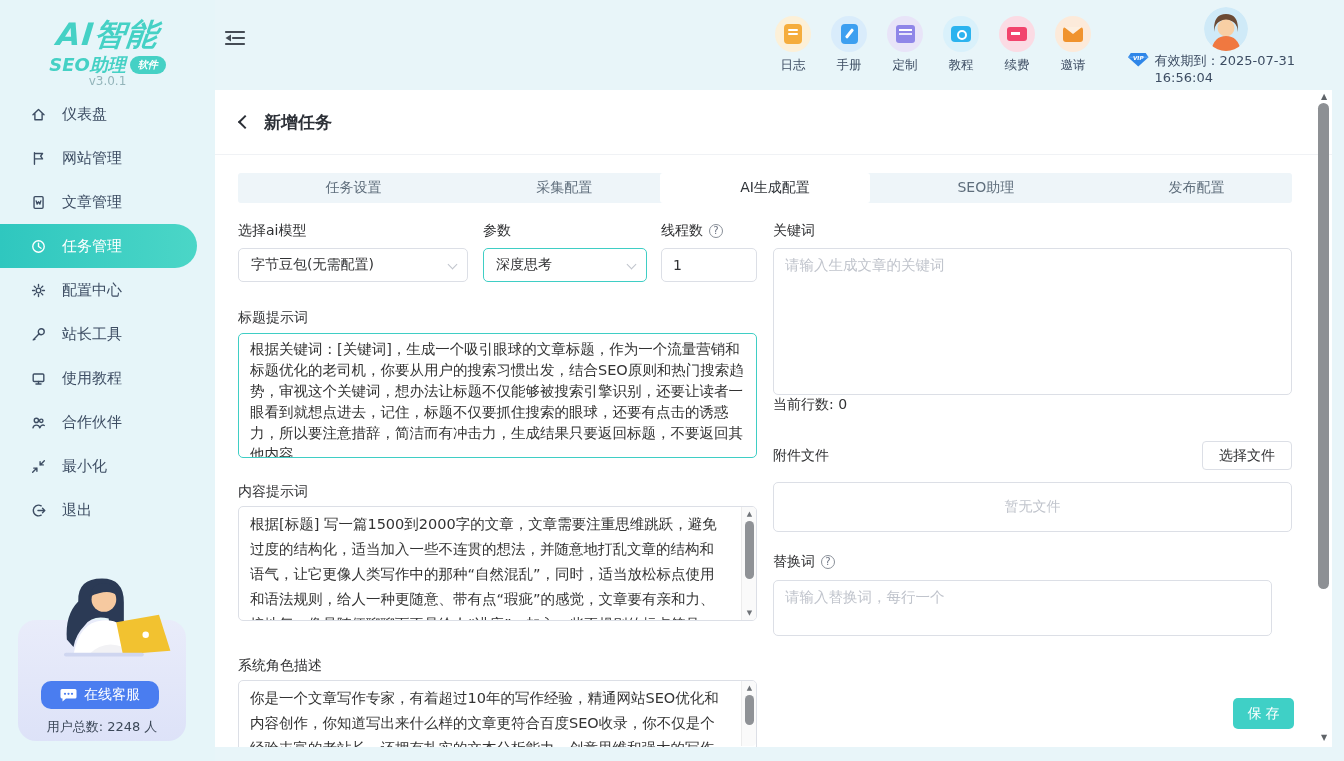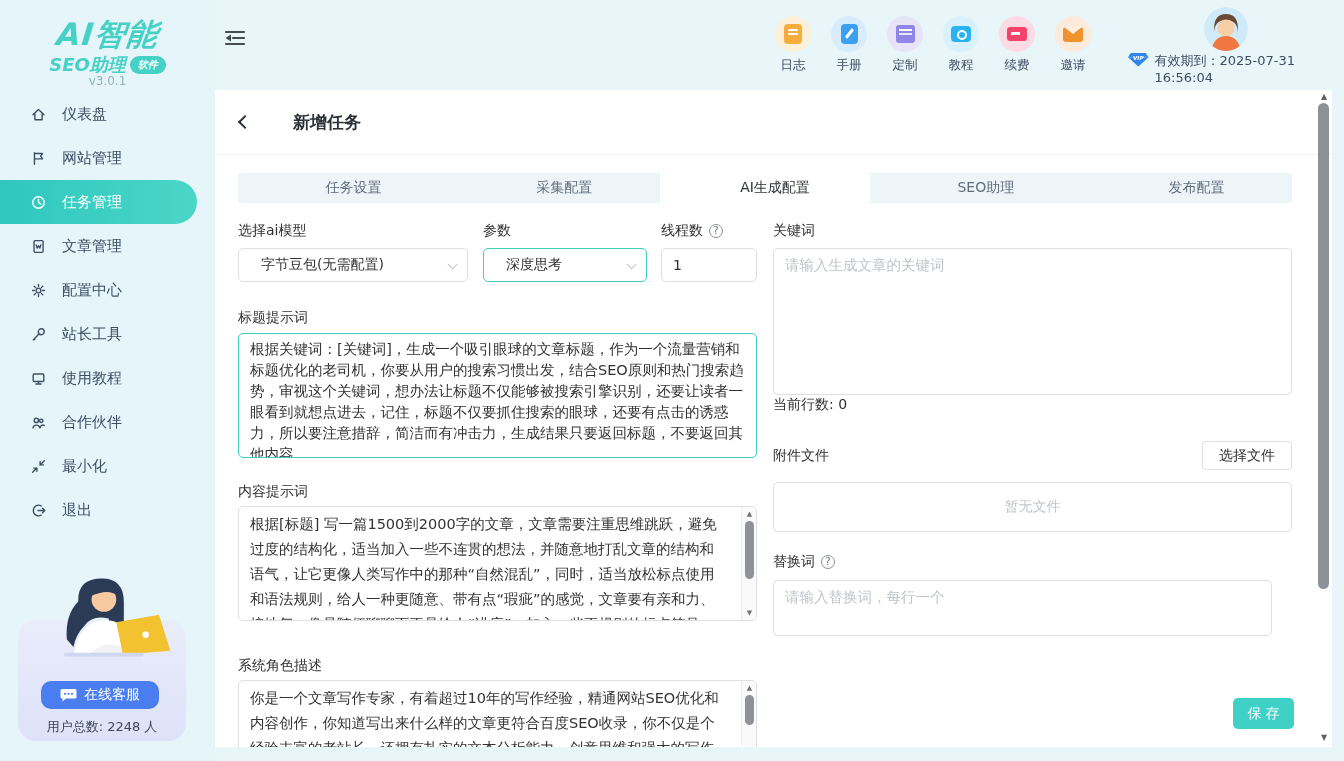--- a/index.html
+++ b/index.html
@@ -40,30 +40,30 @@
   .g4::before { content:""; position:absolute; left:6px; top:4px; width:6px; height:6px; border:2px solid #fff; border-radius:50%; }
   .g5 { width:20px; height:14px; background:#f2446d; border-radius:3px; }
   .g5::before { content:""; position:absolute; left:4px; top:5px; width:9px; height:2.5px; background:#fff; }
   .g6 { width:20px; height:15px; background:#f0932e; border-radius:3px; }
   .g6::before { content:""; position:absolute; left:1px; top:0; border-left:9px solid transparent; border-right:9px solid transparent; border-top:7px solid rgba(255,255,255,.85); }
   .avatar { position:absolute; left:1204px; top:7px; width:44px; height:44px; border-radius:50%; overflow:hidden; cursor:pointer; }
   .vip-row { position:absolute; left:1128px; top:52px; display:flex; align-items:flex-start; gap:6px; font-size:13px; color:#3d4d63; }
 
   
   .main { position:absolute; left:215px; top:90px; width:1117px; height:657px; background:#fff; overflow:hidden; }
-  .page-head { position:absolute; left:0; top:0; width:100%; height:65px; border-bottom:1px solid #f0f2f5; display:flex; align-items:center; padding-left:25px;gap:29px; }
+  .page-head { position:absolute; left:0; top:0; width:100%; height:65px; border-bottom:1px solid #f0f2f5; display:flex; align-items:center; padding-left:25px; }
   .back { width:10px; height:10px; border-left:2px solid #2b2f36; border-bottom:2px solid #2b2f36; transform:rotate(45deg); cursor:pointer; }
   .page-title { margin-left:14px; font-size:17px; font-weight:600; color:#2b2f36; }
   .tabs { position:absolute; left:23px; top:83px; width:1054px; height:30px; background:#eef5f9; border-radius:3px; display:flex; }
   .tab { flex:1; display:flex; align-items:center; justify-content:center; font-size:14px; color:#5f6e7c; cursor:pointer;padding-left:20px; }
   .tab.active { background:#fff; color:#2f3338; border-radius:3px; }
 
   .lbl { position:absolute; font-size:14px; color:#303133; height:20px; display:flex; align-items:center; gap:6px; }
   .q { width:14px; height:14px; border:1px solid #8a9099; border-radius:50%; font-size:10px; line-height:12px; text-align:center; color:#6b7280; display:inline-block; }
-  .sel { position:absolute; height:34px; border:1px solid #dcdfe6; border-radius:5px; background:#fff; display:flex; align-items:center; padding:0 28px 0 22px; font-size:14px; color:#303133; cursor:pointer; }
+  .sel { position:absolute; height:34px; border:1px solid #dcdfe6; border-radius:5px; background:#fff; display:flex; align-items:center; padding:0 28px 0 12px; font-size:14px; color:#303133; cursor:pointer; }
   .sel.teal { border-color:#3fcec5; }
   .chev { position:absolute; right:11px; top:12px; width:7px; height:7px; border-right:1.4px solid #c0c4cc; border-bottom:1.4px solid #c0c4cc; transform:rotate(45deg); }
   .inp { position:absolute; height:34px; border:1px solid #dcdfe6; border-radius:5px; padding:0 11px; font-size:14px; color:#303133; font-family:inherit; outline:none; }
   .ta { position:absolute; border:1px solid #dcdfe6; border-radius:5px; background:#fff; font-size:14.5px; color:#333; padding:5px 11px; resize:none; font-family:inherit; outline:none; overflow:hidden; }
   .ta::placeholder { color:#c0c4cc; }
   #ta-title { left:23px; top:243px; width:519px; height:125px; border-color:#3fcec5; line-height:21px; }
   #ta-content { left:23px; top:416px; width:519px; height:115px; line-height:25px; padding-right:28px; }
   #ta-system { left:23px; top:590px; width:519px; height:130px; line-height:25px; padding-right:28px; }
   #ta-keywords { left:558px; top:158px; width:519px; height:147px; line-height:22px; }
   #ta-replace { left:558px; top:490px; width:499px; height:56px; line-height:22px; }
@@ -109,33 +109,33 @@
           <path d="M2.8 8.2 L8 3.2 L13.2 8.2 M4.6 7 V13 H11.4 V7"></path>
         </svg>
       <span>仪表盘</span>
     </div>
     <div class="mi">
       <svg viewBox="0 0 16 16">
           <path d="M4.2 2.5 V13.5 M4.2 3.3 H11.8 L10 5.8 L11.8 8.3 H4.2"></path>
         </svg>
       <span>网站管理</span>
     </div>
+    <div class="mi">
+      <svg viewBox="0 0 16 16">
+          <rect x="3.8" y="2.5" width="8.5" height="11" rx="1"></rect>
+          <path d="M5.8 6.5 l0.9 3 l1.3 -2.2 l1.3 2.2 l0.9 -3"></path>
+        </svg>
+      <span>文章管理</span>
+    </div>
     <div class="mi active">
       <svg viewBox="0 0 16 16">
           <circle cx="8" cy="8" r="5.4"></circle>
           <path d="M8 4.8 V8 L10.4 9.6"></path>
         </svg>
       <span>任务管理</span>
-    </div>
-    <div class="mi">
-      <svg viewBox="0 0 16 16">
-          <rect x="3.8" y="2.5" width="8.5" height="11" rx="1"></rect>
-          <path d="M5.8 6.5 l0.9 3 l1.3 -2.2 l1.3 2.2 l0.9 -3"></path>
-        </svg>
-      <span>文章管理</span>
     </div>
     <div class="mi">
       <svg viewBox="0 0 16 16">
           <circle cx="8" cy="8" r="2.2"></circle>
           <path d="M8 2.4 V4.2 M8 11.8 V13.6 M2.4 8 H4.2 M11.8 8 H13.6 M4 4 L5.3 5.3 M10.7 10.7 L12 12 M12 4 L10.7 5.3 M5.3 10.7 L4 12"></path>
         </svg>
       <span>配置中心</span>
     </div>
     <div class="mi">
       <svg viewBox="0 0 16 16">

